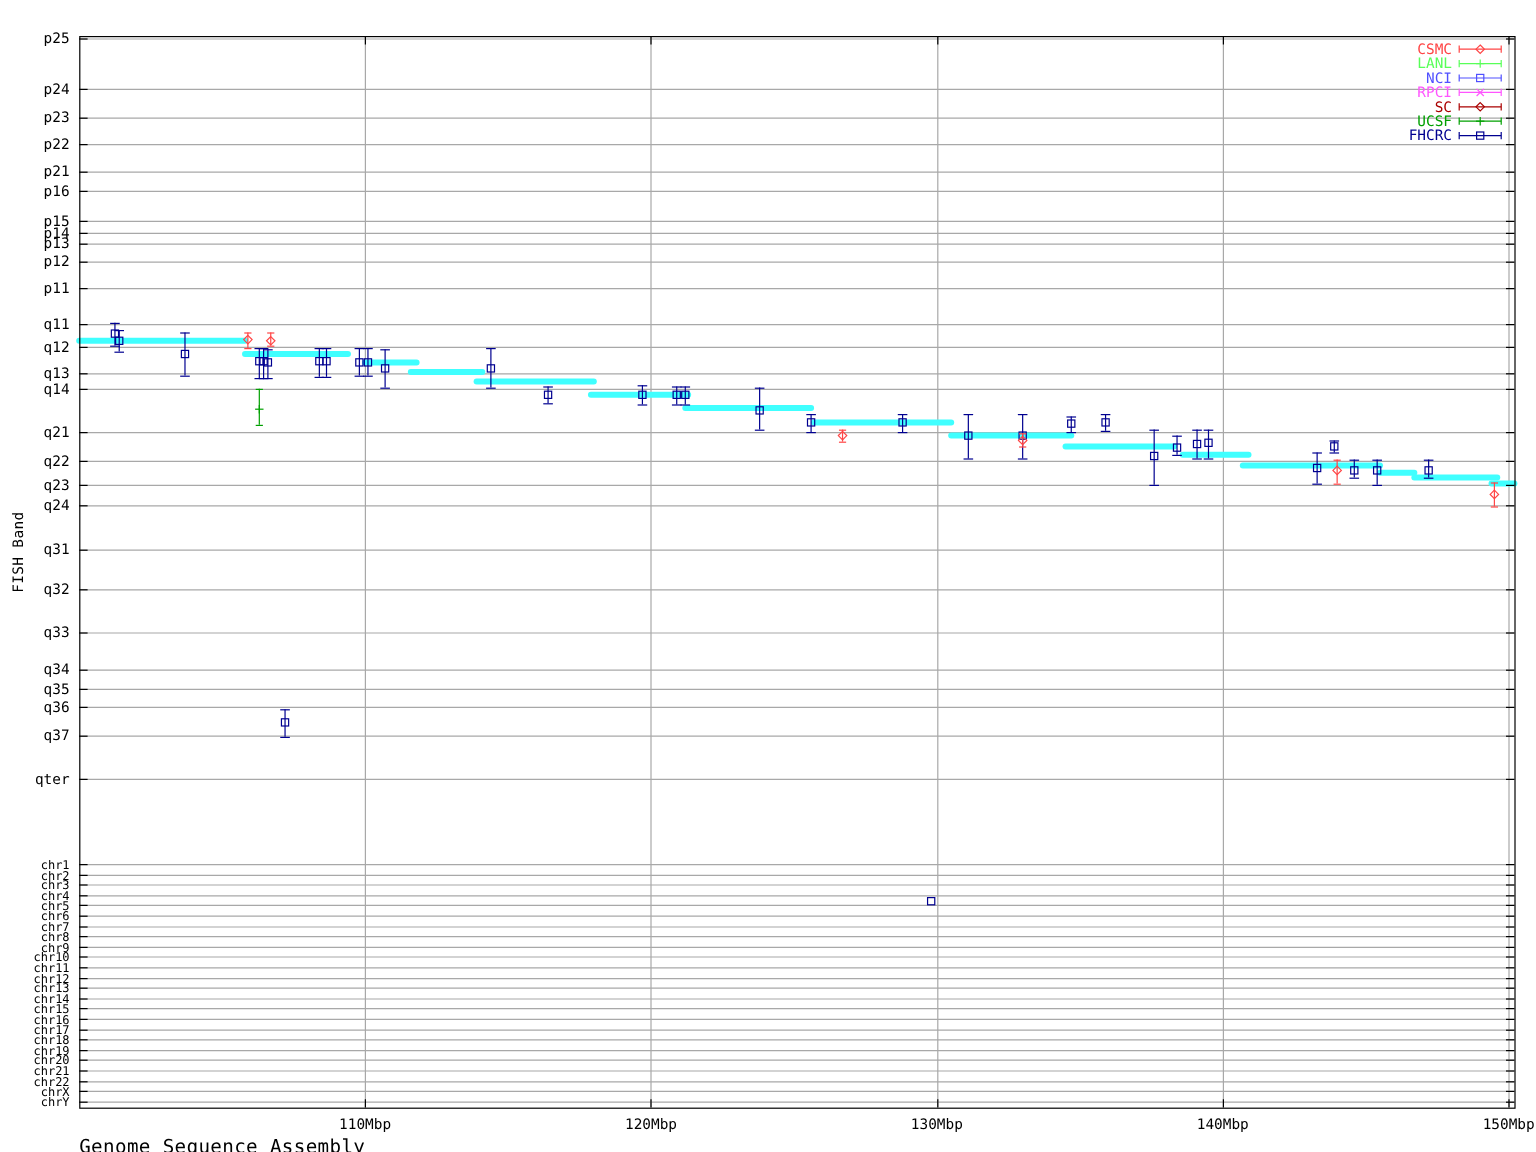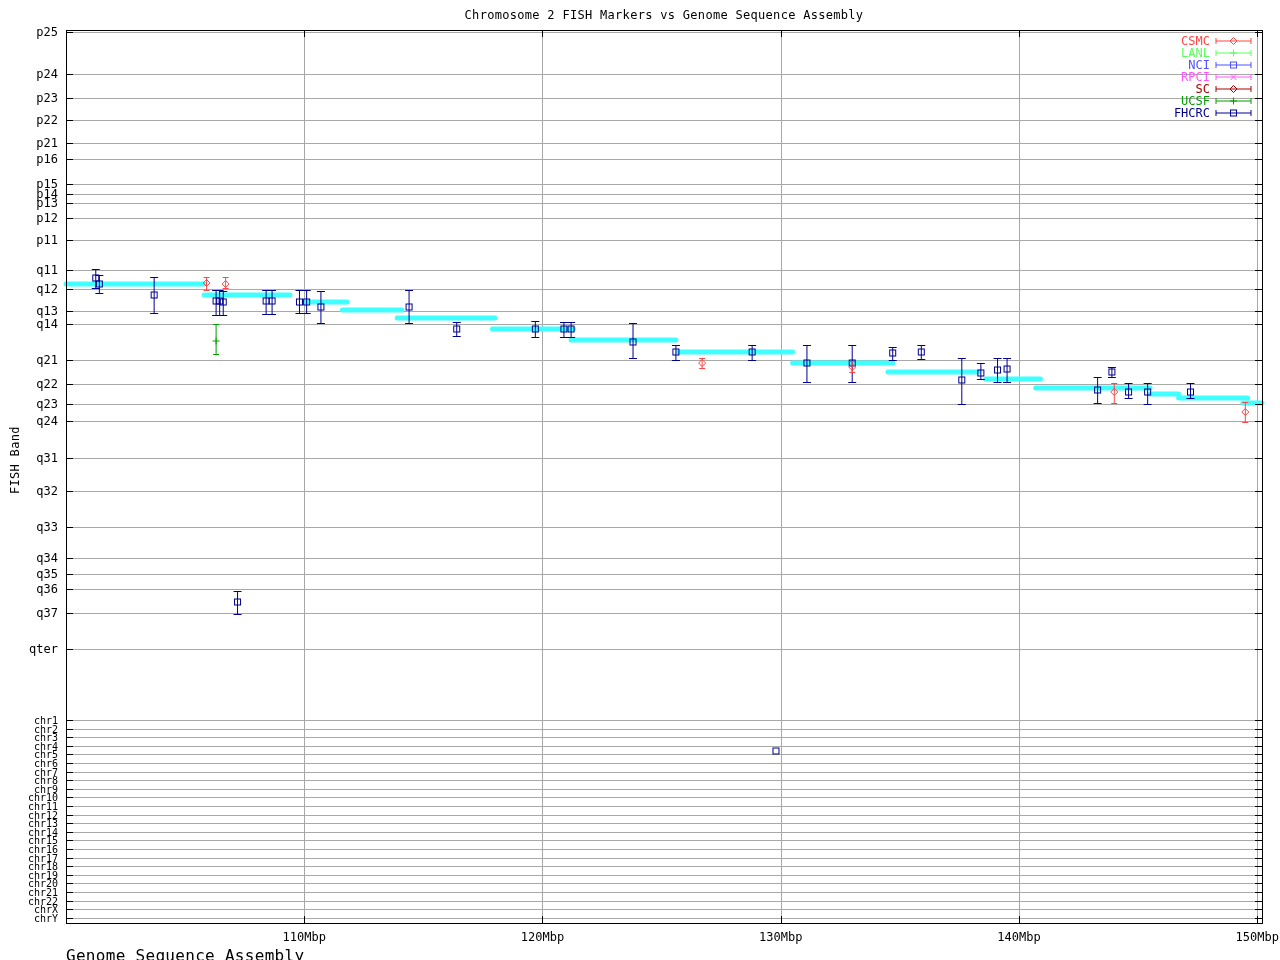--- a/index.html
+++ b/index.html
@@ -11,21 +11,20 @@
           font-size:16px;letter-spacing:.3px;white-space:nowrap;}
   .ylabel{position:absolute;left:8px;top:494px;font-size:12px;letter-spacing:.3px;
           white-space:nowrap;transform:rotate(-90deg);transform-origin:left top;}
   svg{position:absolute;left:0;top:0;}
   svg text{font-family:"DejaVu Sans Mono","Liberation Mono",monospace;}
 </style>
 </head>
 <body>
 
 <div class="figure">
-  <div class="title">Chromosome 2 FISH Markers vs Genome Sequence Assembly</div>
   <div class="ylabel">FISH Band</div>
   <div class="xlabel">Genome Sequence Assembly</div>
   <svg id="plot" width="1280" height="960">
       <line x1="66" x2="1262" y1="32.5" y2="32.5" stroke="#a8a8a8" stroke-width="1"></line>
       <line x1="66" x2="1262" y1="74.5" y2="74.5" stroke="#a8a8a8" stroke-width="1"></line>
       <line x1="66" x2="1262" y1="98.5" y2="98.5" stroke="#a8a8a8" stroke-width="1"></line>
       <line x1="66" x2="1262" y1="120.5" y2="120.5" stroke="#a8a8a8" stroke-width="1"></line>
       <line x1="66" x2="1262" y1="143.5" y2="143.5" stroke="#a8a8a8" stroke-width="1"></line>
       <line x1="66" x2="1262" y1="159.5" y2="159.5" stroke="#a8a8a8" stroke-width="1"></line>
       <line x1="66" x2="1262" y1="184.5" y2="184.5" stroke="#a8a8a8" stroke-width="1"></line>

